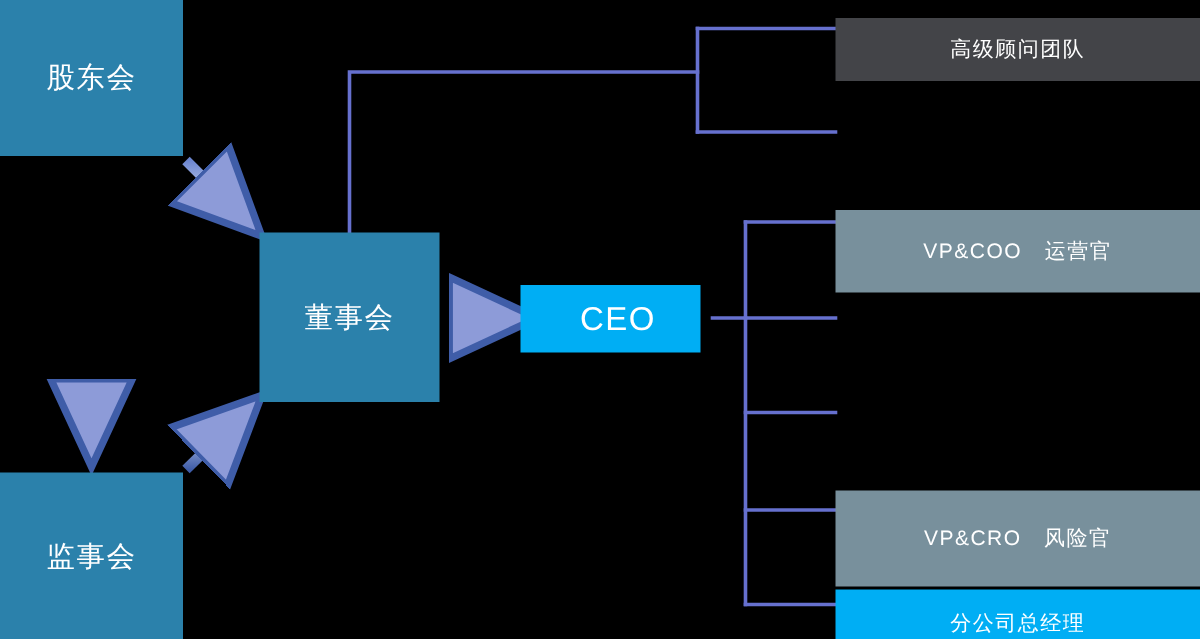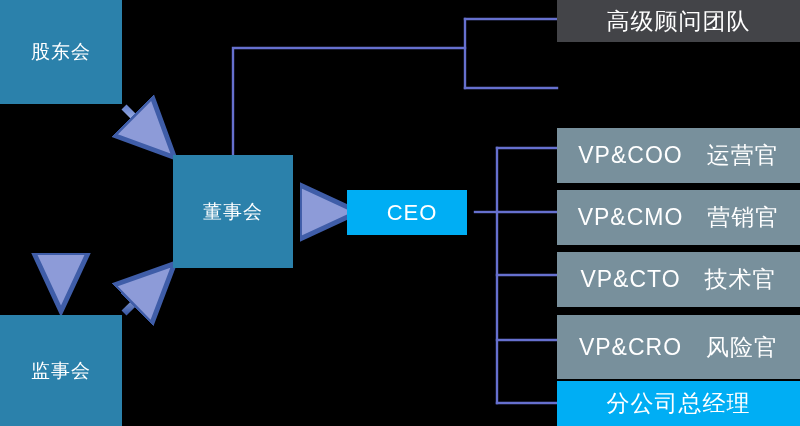--- a/index.html
+++ b/index.html
@@ -26,21 +26,21 @@
     white-space: pre;
   }
   .box-teal   { background: #2B81AB; }
   .box-cyan   { background: #00AEF4; }
   .box-dark   { background: #434448; }
   .box-slate  { background: #78909C; }
 
   .lbl-left   { font-size: 19px; text-align: right; }
   .lbl-board  { font-size: 19px; }
   .lbl-ceo    { font-size: 22px; }
-  .lbl-right  { font-size: 23px; }
+  .lbl-right  { font-size: 14px; margin-top: 12px; }
 
   
   #wires {
     position: absolute;
     left: 0; top: 0;
     width: 800px; height: 426px;
     pointer-events: none;
   }
 </style>
 </head>
@@ -112,27 +112,21 @@
 
   <div class="box box-dark lbl-right" style="left:557px; top:0px; width:243px; height:42px;">
     <span>高级顾问团队</span>
   </div>
 
 
   <div class="box box-slate lbl-right" style="left:557px; top:128px; width:243px; height:55px;">
     <span>VP&amp;COO　运营官</span>
   </div>
 
-  <div class="box box-slate lbl-right" style="left:557px; top:190px; width:243px; height:55px;">
-    <span>VP&amp;CMO　营销官</span>
-  </div>
 
-  <div class="box box-slate lbl-right" style="left:557px; top:252px; width:243px; height:55px;">
-    <span>VP&amp;CTO　技术官</span>
-  </div>
 
   <div class="box box-slate lbl-right" style="left:557px; top:315px; width:243px; height:64px;">
     <span>VP&amp;CRO　风险官</span>
   </div>
 
   <div class="box box-cyan lbl-right" style="left:557px; top:381px; width:243px; height:45px;">
     <span>分公司总经理</span>
   </div>
 
 </div>

